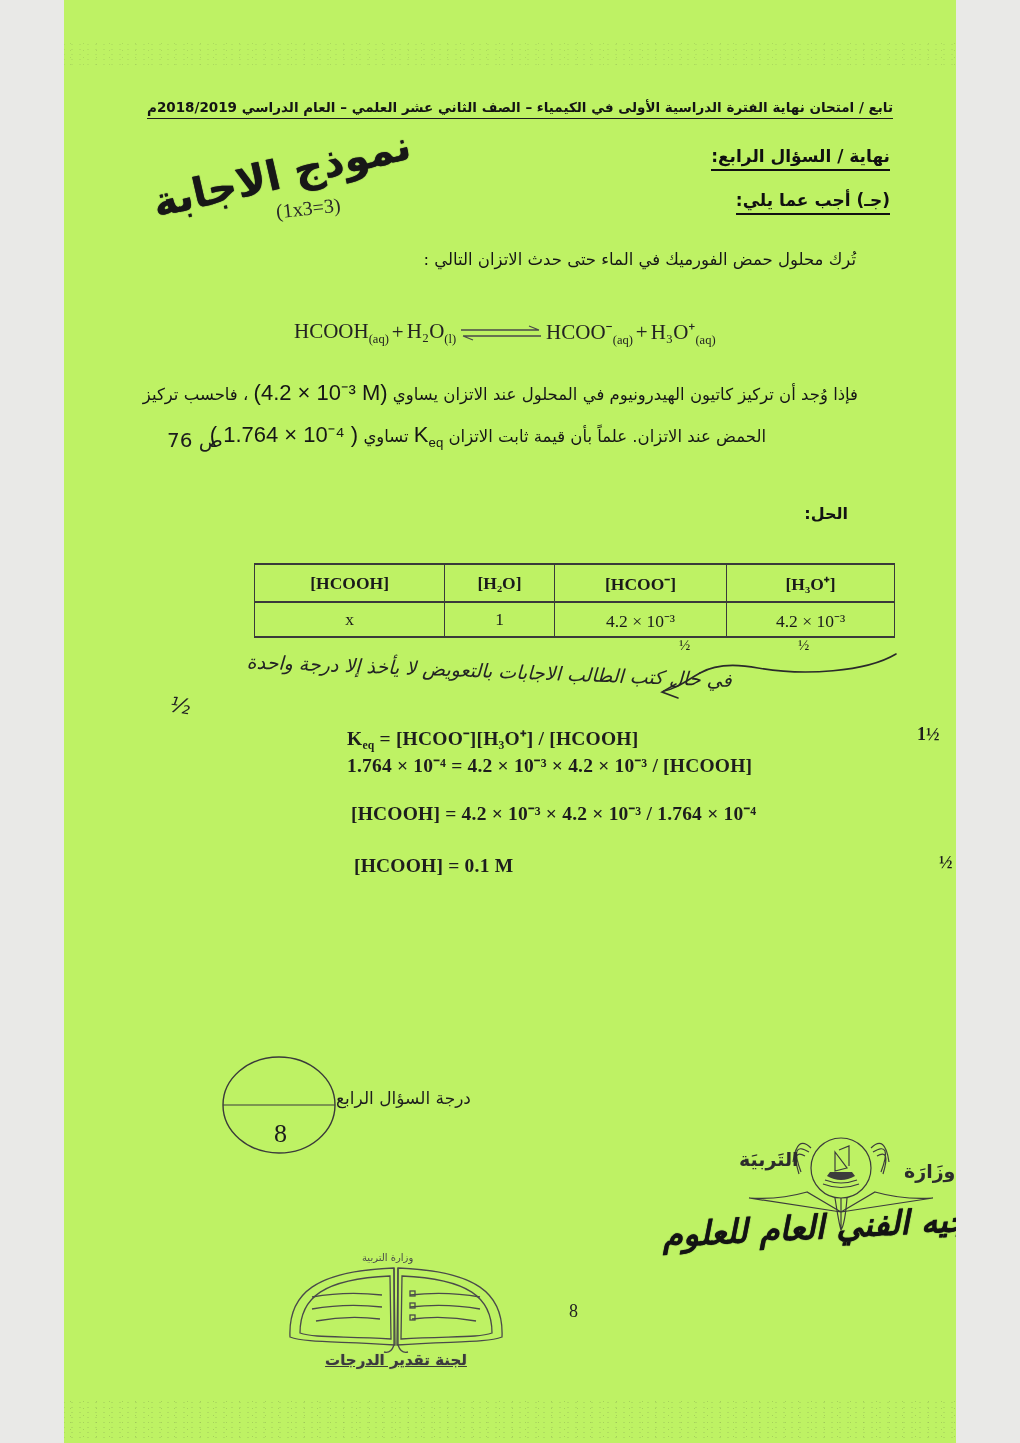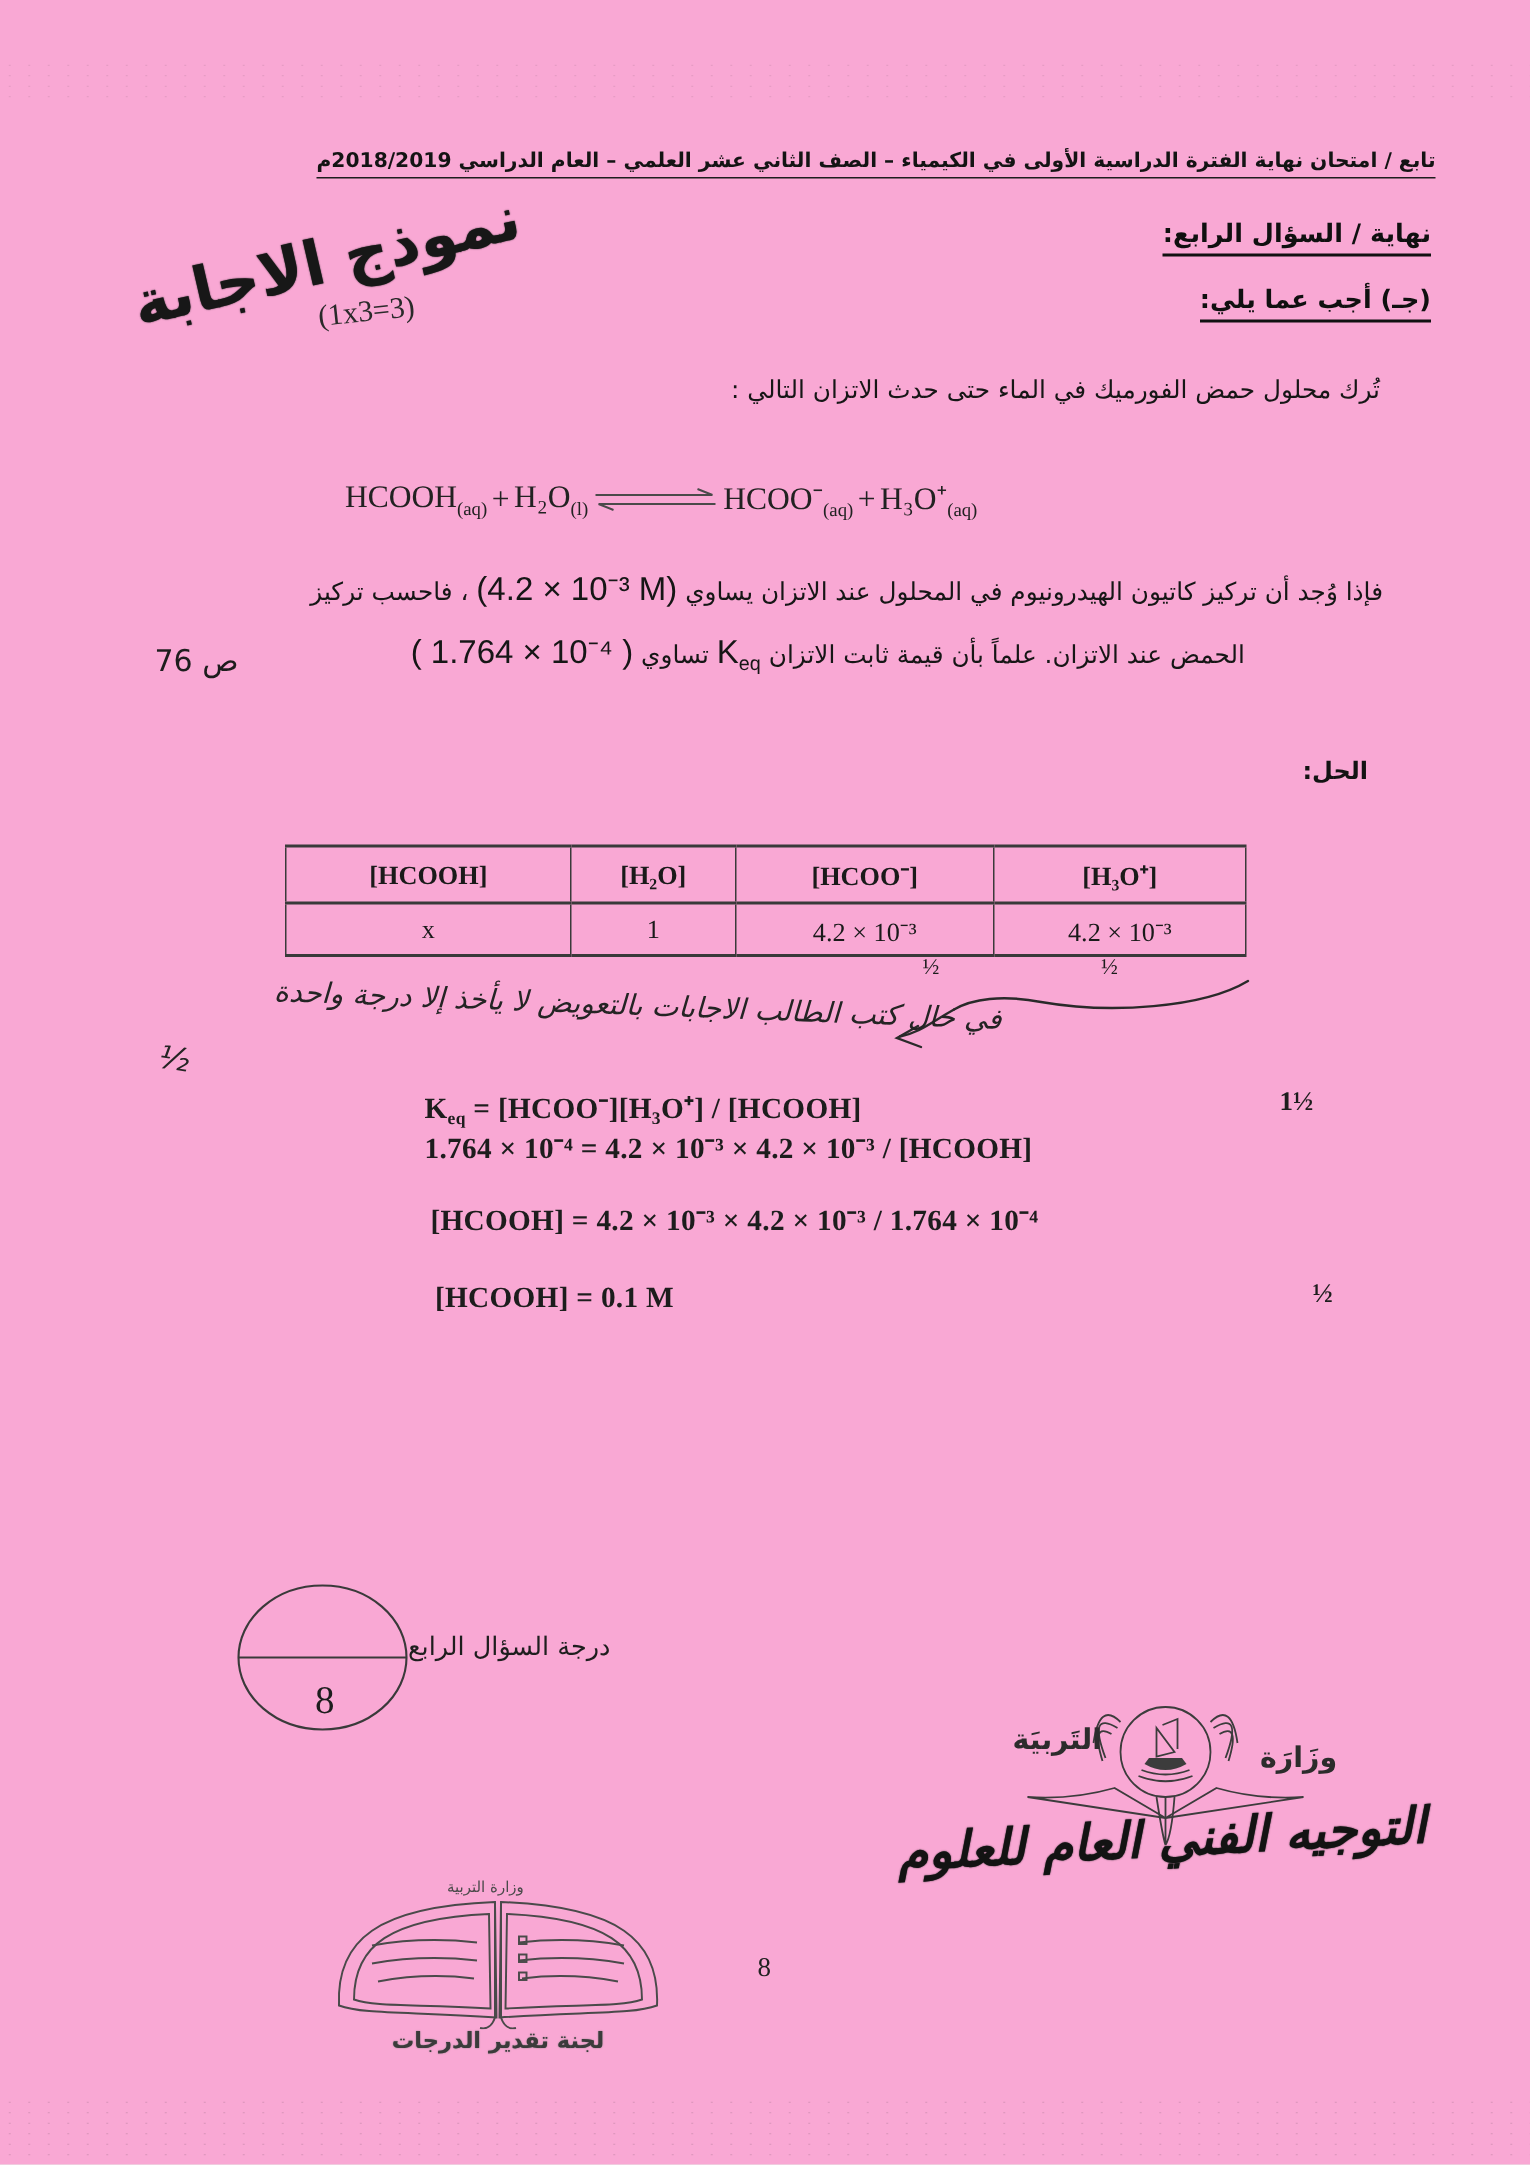--- a/index.html
+++ b/index.html
@@ -1,18 +1,18 @@
 <!DOCTYPE html>
 <html><head>
 <meta charset="utf-8">
 <style>
   html,body{margin:0;padding:0;background:#e9e9e7;}
   .page{
-    position:relative;width:1020px;height:1443px;margin:0 auto;
-    background:#f9a8d4;overflow:hidden;color:#1b1b1b;
+    position:relative;width:892px;height:1443px;margin:0 auto;
+    background:#bef264;overflow:hidden;color:#1b1b1b;
     font-family:"DejaVu Sans",sans-serif;
   }
   .abs{position:absolute;}
   .rtl{direction:rtl;unicode-bidi:isolate;}
   .noise{
     position:absolute;left:0;width:100%;
     background-image:
       radial-gradient(rgba(40,40,40,.55) .6px,transparent .7px),
       radial-gradient(rgba(70,70,70,.4) .5px,transparent .6px);
     background-size:13px 7px,8px 5px;background-position:0 0,4px 2px;
@@ -87,21 +87,21 @@
   .mk2{top:852px;left:875px;}
 
   .grade-label{top:1088px;left:272px;font-size:17px;color:#1e1e1e;}
   .signature{
     top:1206px;left:616px;width:335px;font-size:33px;font-weight:bold;font-style:italic;
     color:#131313;transform:rotate(-3deg);letter-spacing:-1px;white-space:nowrap;
     text-shadow:0 0 1px #222;
   }
   .committee{
     top:1351px;left:212px;width:240px;text-align:center;font-size:15px;
-    letter-spacing:2px;color:#3b3b3b;font-weight:bold;text-shadow:0 0 1px #777;
+    letter-spacing:2px;color:#3b3b3b;font-weight:bold;text-shadow:0 0 1px #777;text-decoration:underline;
   }
   .page-number{top:1301px;left:505px;font-size:18px;font-family:"Liberation Serif",serif;color:#222;}
   svg{display:block;}
 </style>
 </head>
 <body>
 
 <div class="page">
 
   <div class="noise noise-top"></div>

